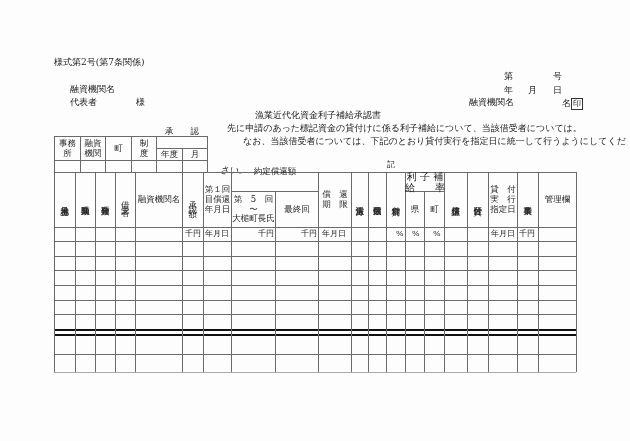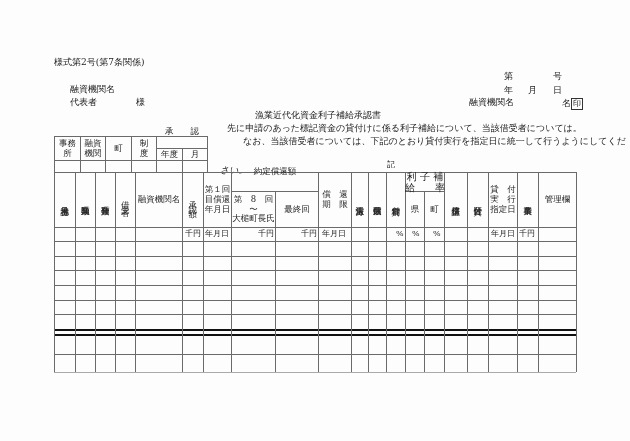--- a/index.html
+++ b/index.html
@@ -129,21 +129,21 @@
   <div class="cell" style="left:183px;top:173px;width:20px;height:54px;">
       <span class="vert" style="letter-spacing:4px;">承認額</span>
     </div>
   <div class="cell" style="left:204px;top:173px;width:27px;height:54px;flex-direction:column;">
     <span>第１回</span>
     <span>目償還</span>
     <span>年月日</span>
   </div>
   <div class="cell" style="left:232px;top:163px;width:86px;height:18px;text-align:right;">約定償還額</div>
   <div class="cell" style="left:232px;top:192px;width:43px;height:35px;flex-direction:column;white-space:pre;">
-    <span>第　8　回</span>
+    <span>第　5　回</span>
     <span>〜</span>
     <span>大槌町長氏</span>
   </div>
   <div class="cell" style="left:276px;top:192px;width:42px;height:35px;">最終回</div>
   <div class="cell" style="left:319px;top:173px;width:32px;height:54px;flex-direction:column;white-space:pre;">
     <span>償　還</span>
     <span>期　限</span>
   </div>
   <div class="cell" style="left:352px;top:173px;width:16px;height:54px;">
       <span class="vert">償還方法</span>

